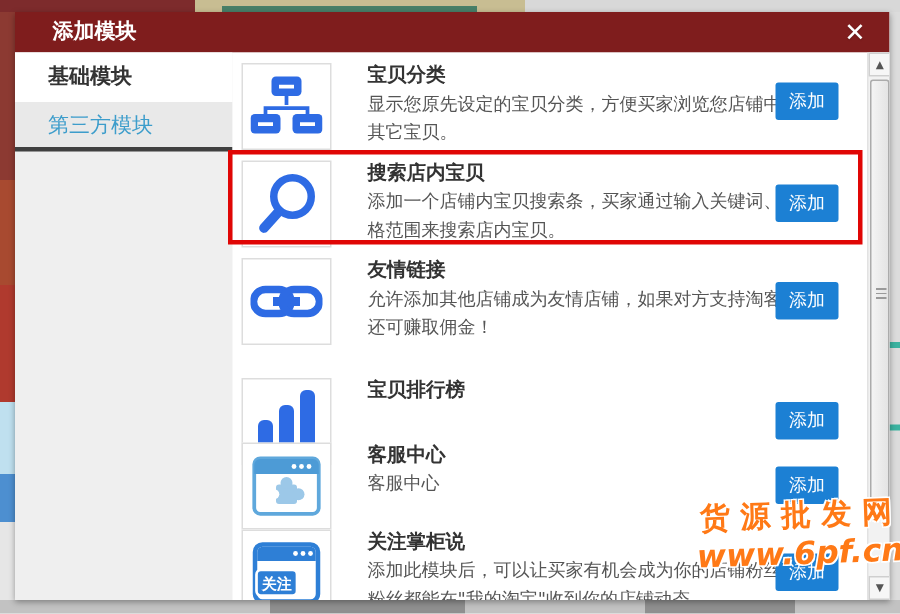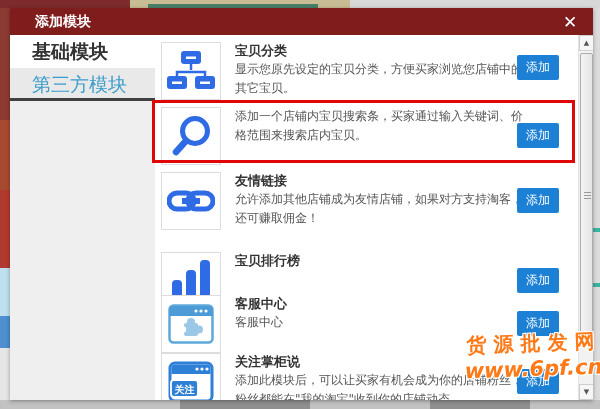--- a/index.html
+++ b/index.html
@@ -25,29 +25,29 @@
   .bg-bottom .ph{ position:absolute; top:0; height:9px; background:#8f8f8f; }
 
   
   .modal { position:absolute; left:10px; top:8px; width:583px; height:392px; background:#efefef; overflow:hidden; box-shadow:0 1px 4px rgba(0,0,0,.35); }
   .modal-header { position:absolute; left:0; top:0; width:100%; height:27px; background:#7f1d1d; }
   .modal-title { position:absolute; left:25px; top:0; line-height:27px; font-size:14px; font-weight:bold; color:#ffffff; }
   .modal-close { position:absolute; right:12px; top:3px; width:22px; height:22px; color:#ffffff; font-size:17px; font-weight:bold; text-align:center; line-height:22px; cursor:pointer; text-shadow:0 1px 1px rgba(0,0,0,.25); }
 
   
   .sidebar { position:absolute; left:0; top:27px; width:145px; height:365px; background:#efefef; }
-  .side-item { height:33px; line-height:33px; padding-left:22px; font-size:19px; cursor:pointer; }
+  .side-item { height:33px; line-height:33px; padding-left:22px; font-size:14px; cursor:pointer; }
   .side-item.active { background:#ffffff; color:#333333; font-weight:bold; }
   .side-item.plain  { background:#e9e9e9; color:#3d9dcb; border-bottom:3px solid #404040; }
 
   
   .content { position:absolute; left:145px; top:27px; width:423px; height:365px; background:#ffffff; }
   .mod-row { position:absolute; left:6px; width:414px; height:62px; }
   .icon-box { position:absolute; left:0; top:0; width:60px; height:58px; border:1px solid #dddddd; background:#ffffff; display:flex; align-items:center; justify-content:center; }
-  .mod-text { position:absolute; left:74px; top:0; width:292px; }
+  .mod-text { position:absolute; left:84px; top:0; width:292px; }
   .mod-title { font-size:13px; font-weight:bold; color:#333333; line-height:18px; }
   .mod-desc  { font-size:12px; color:#555555; line-height:19px; }
   .add-btn { position:absolute; left:356px; top:16px; width:42px; height:25px; background:#1c80d4; color:#ffffff; font-size:12px; text-align:center; line-height:25px; border-radius:2px; cursor:pointer; }
   .highlight-box { position:absolute; left:-3px; top:65px; width:423px; height:63px; border:3px solid #e00605; z-index:5; pointer-events:none; }
 
   
   .scrollbar { position:absolute; right:0; top:27px; width:15px; height:365px; background:#f2f2f2; border-left:1px solid #e2e2e2; }
   .sb-btn { position:absolute; left:0; width:15px; height:16px; background:#f6f6f6; border:1px solid #cfcfcf; color:#555; font-size:7px; text-align:center; line-height:15px; cursor:pointer; }
   .sb-up { top:0; }
   .sb-down { bottom:0; }
@@ -120,20 +120,21 @@
         <div class="add-btn" style="top: 13px;">添加</div>
       </div>
       <div class="mod-row" style="top: 72px;">
         <div class="icon-box">
           <svg width="44" height="44" viewBox="0 0 44 44">
        <circle cx="26" cy="17" r="12.5" fill="none" stroke="#2e6be4" stroke-width="5"></circle>
        <line x1="16" y1="28" x2="7" y2="38" stroke="#2e6be4" stroke-width="6.5" stroke-linecap="round"></line>
      </svg>
         </div>
         <div class="mod-text">
+          <div class="mod-title">搜索店内宝贝</div>
           <div class="mod-desc">添加一个店铺内宝贝搜索条，买家通过输入关键词、价格范围来搜索店内宝贝。</div>
         </div>
         <div class="add-btn">添加</div>
       </div>
       <div class="mod-row" style="top: 137px; padding-left: 48px;">
         <div class="icon-box">
           <svg width="48" height="32" viewBox="0 0 48 32">
        <rect x="2" y="8" width="25" height="16" rx="8" fill="none" stroke="#2e6be4" stroke-width="5"></rect>
        <rect x="21" y="8" width="25" height="16" rx="8" fill="none" stroke="#2e6be4" stroke-width="5"></rect>
        <rect x="15" y="13" width="18" height="6" fill="#2e6be4"></rect>

